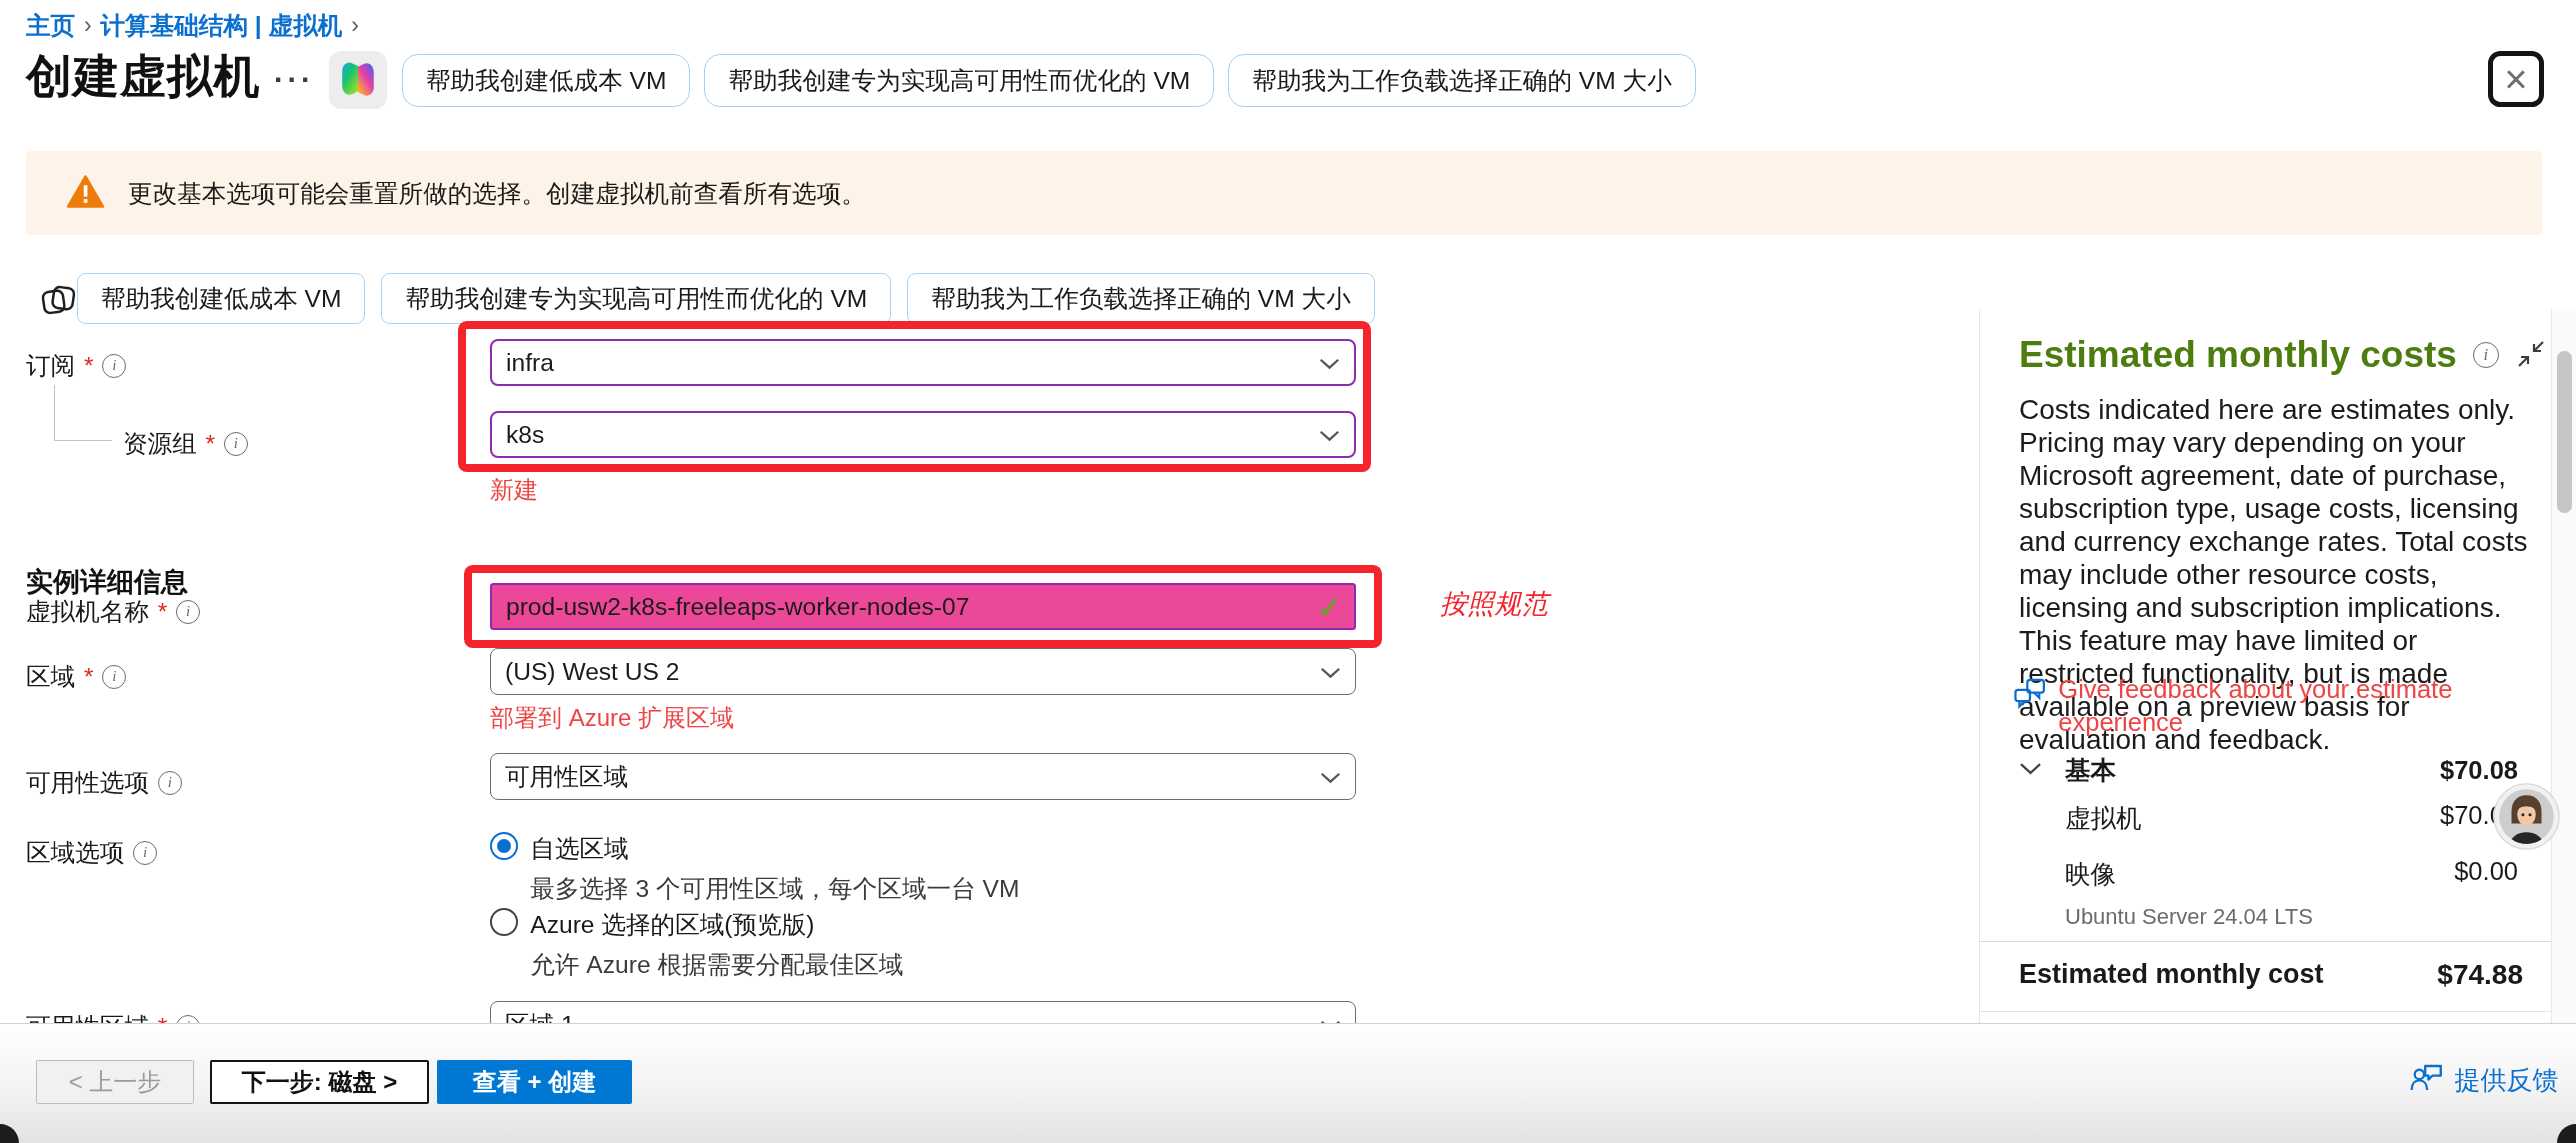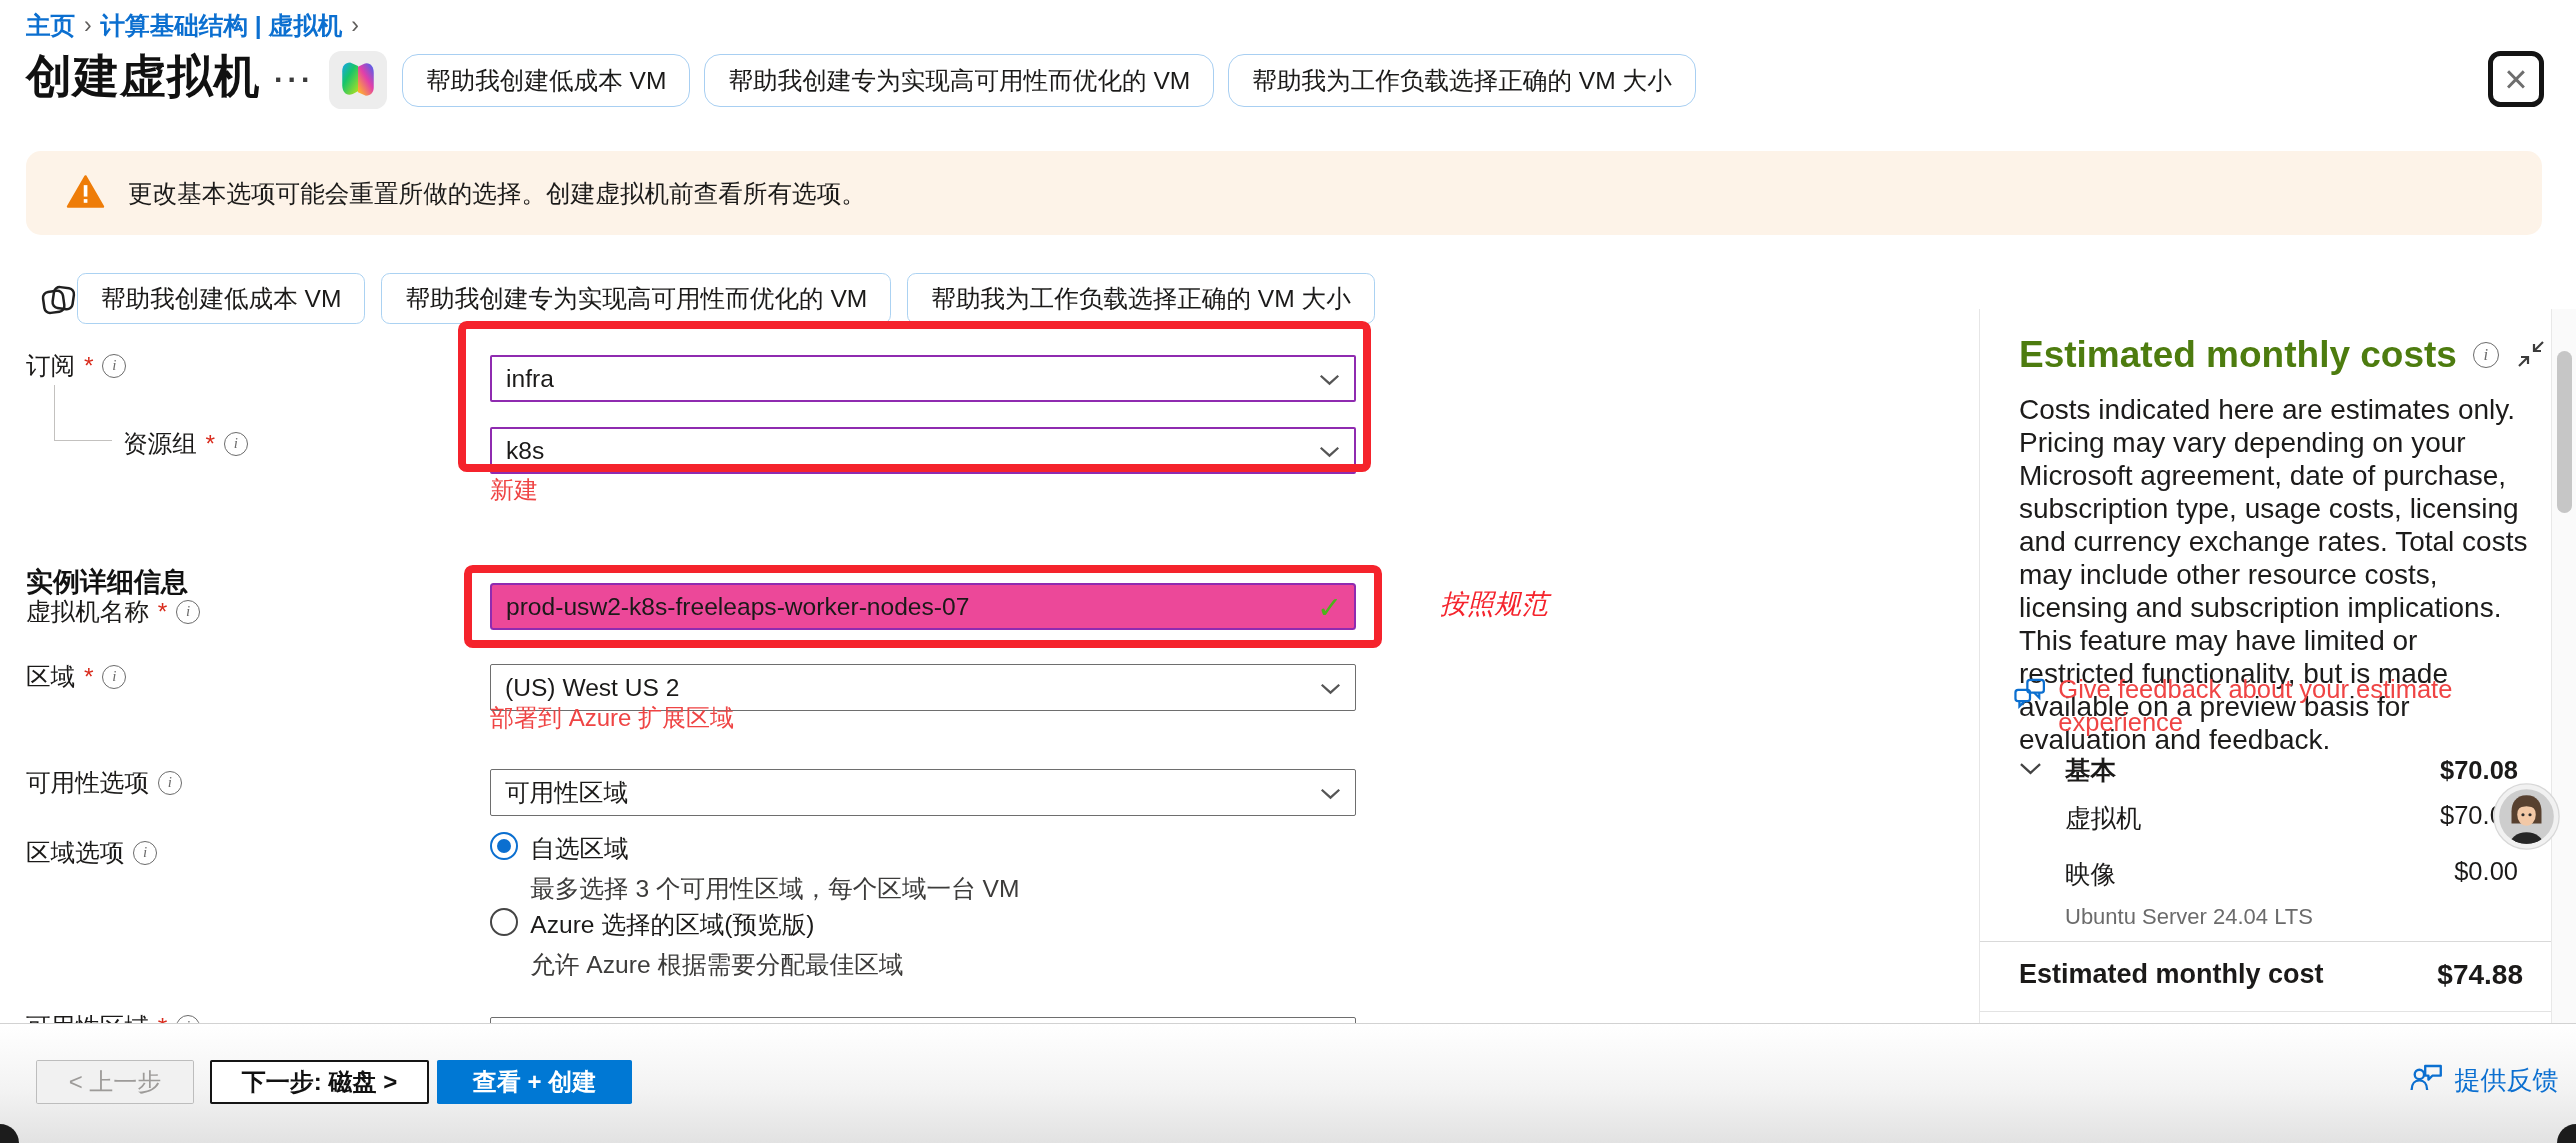--- a/index.html
+++ b/index.html
@@ -16,31 +16,31 @@
 
   
   .page-title { font-size:46px; font-weight:700; color:#111; letter-spacing:0.9px; }
   .more-dots { font-size:30px; font-weight:700; color:#3a3a3a; letter-spacing:3.5px; }
   .copilot-tile { width:58px; height:58px; background:#ededed; border-radius:12.3px; display:flex; align-items:center; justify-content:center; }
   .pill { display:inline-flex; align-items:center; background:#fff; border:1.8px solid #a8cff2; border-radius:16px;
           height:53px; padding:0 23px; font-size:24.6px; color:#1b1a19; white-space:nowrap; cursor:pointer; }
   .pill-row2 { border-radius:8.8px; height:51px; border-color:#abd2f2; }
 
   
-  .banner { left:26px; top:151px; width:2516px; height:84px; background:#fdf3e8; border-radius:15px;
+  .banner { left:26px; top:151px; width:2516px; height:84px; background:#fdf3e8; border-radius:4px;
             display:flex; align-items:center; padding-left:40px; }
   .banner-text { font-size:24.6px; color:#1b1a19; margin-left:23px; }
 
   
   .lbl { font-size:24.6px; color:#1b1a19; display:flex; align-items:center; gap:8.8px; }
   .req { color:#d92b1c; font-size:24.6px; }
   .info-i { width:24px; height:24px; border:1.8px solid #6b6b6b; border-radius:50%; color:#6b6b6b;
             font-size:15px; display:inline-flex; align-items:center; justify-content:center; font-style:italic; font-family:"Liberation Serif",serif; }
-  .dd { position:absolute; width:866px; height:47px; background:#fff; border:1.8px solid #6e6e6e; border-radius:2px;
-        display:flex; align-items:center; padding:0 49px 0 14px; font-size:24.6px; color:#1b1a19; cursor:pointer;margin-top:16px; }
+  .dd { position:absolute; width:866px; height:47px; background:#fff; border:1.8px solid #6e6e6e; border-radius:8px;
+        display:flex; align-items:center; padding:0 49px 0 14px; font-size:24.6px; color:#1b1a19; cursor:pointer; }
   .dd.purple, .inp.purple { border:2.6px solid #8f2bb0; }
   .dd .chev { position:absolute; right:14px; top:50%; transform:translateY(-50%); }
   .inp { position:absolute; width:866px; height:47px; background:#ec4899; border-radius:3.5px; padding:0 49px 0 14px;
          font-size:24.6px; color:#1b1a19; font-family:"Liberation Sans",sans-serif; }
   .check { position:absolute; color:#4db31b; font-size:30px; font-weight:700; }
   .blue-link { color:#ef4444; font-size:24px; cursor:pointer; text-decoration:none; }
   .section-h { font-size:27px; font-weight:700; color:#111; }
   .red-box { position:absolute; border:8px solid #f5232c; border-radius:8.8px; pointer-events:none; z-index:5; }
   .red-note { position:absolute; color:#f5232c; font-size:27px; font-weight:500; z-index:5; }
   .radio { width:28px; height:28px; border-radius:50%; border:2.2px solid #454545; background:#fff; display:inline-flex; align-items:center; justify-content:center; flex:none; cursor:pointer; }

